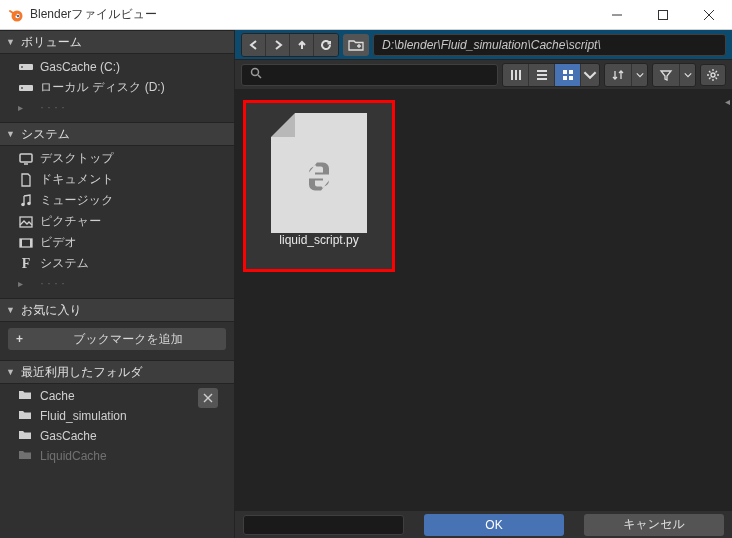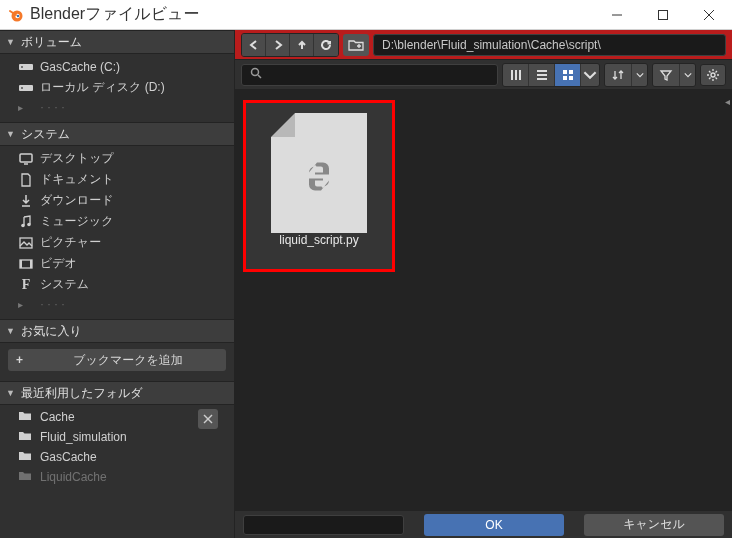--- a/index.html
+++ b/index.html
@@ -1,19 +1,19 @@
 <!DOCTYPE html>
 <html><head>
 <meta charset="utf-8">
 <style>
   * { box-sizing: border-box; margin: 0; padding: 0; font-family: "Meiryo", "Yu Gothic", sans-serif; }
   body { width: 732px; height: 538px; background: #303030; color: #d8d8d8; font-size: 12px; overflow: hidden; }
 
   
-  .titlebar { height: 30px; background: #fff; display: flex; align-items: center; padding: 0 0 0 8px; color: #333; font-size: 16px; border-bottom: 1px solid #d0d0d0; }
+  .titlebar { height: 30px; background: #fff; display: flex; align-items: center; padding: 0 0 0 8px; color: #333; font-size: 12px; border-bottom: 1px solid #d0d0d0; }
   .titlebar .logo { width: 16px; height: 16px; margin-right: 6px; }
   .titlebar .spacer { flex: 1; }
   .titlebar .winbtn { width: 46px; height: 30px; display: flex; align-items: center; justify-content: center; color: #333; }
   .titlebar .winbtn svg { width: 10px; height: 10px; }
 
   .main { display: flex; height: calc(538px - 30px); }
 
   
   .sidebar { width: 235px; background: #303030; display: flex; flex-direction: column; border-right: 1px solid #232323; }
   .sidebar-scroll { flex: 1; overflow: hidden; }
@@ -26,21 +26,21 @@
   .side-dots .icon { width:16px; margin-right:6px; color:#777; font-size:10px; }
   .bookmark-add { height: 22px; margin: 4px 8px; background: #4a4a4a; border-radius: 3px; display: flex; align-items: center; padding: 0 8px; color: #d8d8d8; font-size: 12px; }
   .bookmark-add .plus { width: 14px; margin-right: 8px; font-weight: bold; }
   .bookmark-add .lbl { flex:1; text-align:center; }
   .recent-item { height: 20px; display: flex; align-items: center; padding: 0 8px 0 18px; color: #d0d0d0; font-size: 12px; }
   .recent-item .icon { width:16px; margin-right:6px; color:#cfcfcf; }
   .recent-remove { width: 20px; height: 20px; background: #555; border-radius: 3px; display:flex; align-items:center; justify-content:center; margin: 2px 8px 2px auto; }
 
   
   .content { flex: 1; display: flex; flex-direction: column; background: #303030; }
-  .toolbar { height: 30px; display: flex; align-items: center; padding: 2px 6px; gap: 4px; background: #b91c1c; border-bottom: 1px solid #232323; }
+  .toolbar { height: 30px; display: flex; align-items: center; padding: 2px 6px; gap: 4px; background: #0c4a6e; border-bottom: 1px solid #232323; font-style: italic; }
   .nav-group { display: flex; border: 1px solid #242424; border-radius: 3px; overflow: hidden; }
   .nav-btn { width: 24px; height: 22px; background: #4b4b4b; display: flex; align-items: center; justify-content: center; border-right: 1px solid #333; }
   .nav-btn:last-child { border-right: none; }
   .nav-btn svg { width: 12px; height: 12px; stroke: #ddd; fill: none; stroke-width: 2; }
   .folder-btn { width: 26px; height: 22px; background: #545454; border-radius: 3px; display:flex; align-items:center; justify-content:center; }
   .path-field { flex: 1; height: 22px; background: #1a1a1a; border: 1px solid #3f3f3f; border-radius: 3px; padding: 0 8px; display: flex; align-items: center; color: #c8c8c8; font-size: 12px; }
 
   .toolbar2 { height: 30px; display: flex; align-items: center; padding: 2px 6px; gap: 4px; background: #303030; border-bottom: 1px solid #232323; }
   .search-field { flex: 1; height: 22px; background: #1a1a1a; border: 1px solid #3f3f3f; border-radius: 3px; padding: 0 8px; display: flex; align-items: center; color: #888; }
   .view-group { display: flex; border-radius: 3px; overflow: hidden; border:1px solid #242424; }
@@ -149,28 +149,20 @@
             <span class="icon">
               <svg width="12" height="14" viewBox="0 0 12 14">
                 <path d="M2 1 H8 L10 3 V13 H2 Z" fill="none" stroke="#d0d0d0" stroke-width="1.3"></path>
               </svg>
             </span>
             <span>ドキュメント</span>
           </div>
         <div class="side-item">
             <span class="icon">
               <svg width="12" height="14" viewBox="0 0 12 14">
-                <path d="M6 1 V9 M3 6 L6 9 L9 6 M2 12 H10" fill="none" stroke="#d0d0d0" stroke-width="1.5"></path>
-              </svg>
-            </span>
-            <span>ダウンロード</span>
-          </div>
-        <div class="side-item">
-            <span class="icon">
-              <svg width="12" height="14" viewBox="0 0 12 14">
                 <path d="M4 2 V10 M4 2 L10 1 V9" fill="none" stroke="#d0d0d0" stroke-width="1.3"></path>
                 <circle cx="3" cy="10.5" r="1.8" fill="#d0d0d0"></circle>
                 <circle cx="9" cy="9.5" r="1.8" fill="#d0d0d0"></circle>
               </svg>
             </span>
             <span>ミュージック</span>
           </div>
         <div class="side-item">
             <span class="icon">
               <svg width="14" height="12" viewBox="0 0 14 12">

